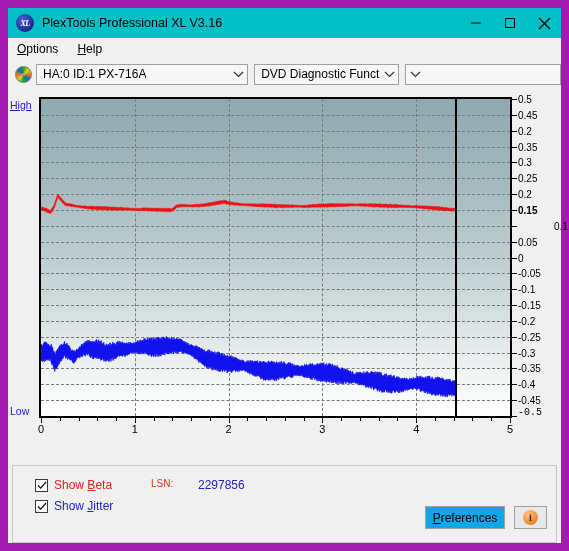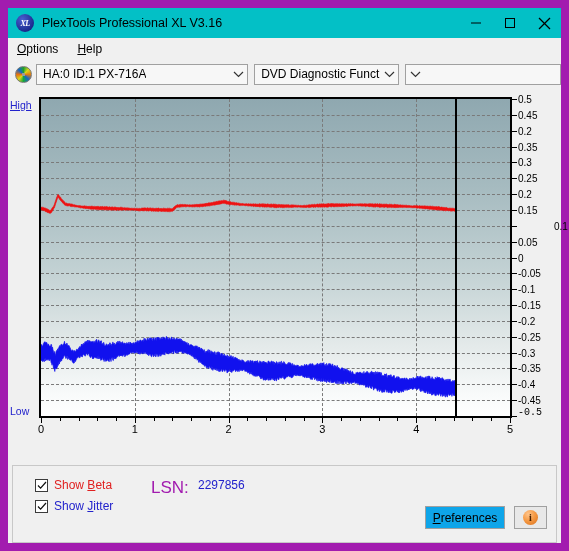--- a/index.html
+++ b/index.html
@@ -114,21 +114,21 @@
   #row-jitter{left:22px;top:33px;}
   .checkbox{
     width:13px;height:13px;box-sizing:border-box;
     border:1px solid #3b3b3b;background:#fff;margin-right:6px;
     display:flex;align-items:center;justify-content:center;flex:0 0 13px;
   }
   .checkbox svg{display:block;}
   .lbl-beta{color:#e02020;}
   .lbl-jitter{color:#2222cc;}
   .lbl-beta u,.lbl-jitter u{text-decoration:underline;}
-  #lsn-label{position:absolute;left:138px;top:12px;font-size:17px;color:#a21caf;}
+  #lsn-label{position:absolute;left:138px;top:12px;font-size:10px;color:#c2410c;}
   #lsn-value{position:absolute;left:185px;top:12px;font-size:12px;color:#2222cc;}
   #start-button{
     position:absolute;right:9px;top:8px;width:74px;height:21px;
     box-sizing:border-box;border:2px solid #0066cc;background:#e8e8e8;
     display:flex;align-items:center;justify-content:center;
     font-size:12px;color:#000;cursor:default;
   }
   #start-button .inner{
     width:66px;height:13px;border:1px dotted #555;box-sizing:border-box;
     display:flex;align-items:center;justify-content:center;
@@ -262,21 +262,21 @@
         <div class="ytick" style="top: 40.7px;">0.2</div>
         <div class="ytickmark" style="top: 40.7px;"></div>
         <div class="ytick" style="top: 56.55px;">0.35</div>
         <div class="ytickmark" style="top: 56.55px;"></div>
         <div class="ytick" style="top: 72.4px;">0.3</div>
         <div class="ytickmark" style="top: 72.4px;"></div>
         <div class="ytick" style="top: 88.25px;">0.25</div>
         <div class="ytickmark" style="top: 88.25px;"></div>
         <div class="ytick" style="top: 104.1px;">0.2</div>
         <div class="ytickmark" style="top: 104.1px;"></div>
-        <div class="ytick" style="top: 119.95px;">0.15</div>
+        <div class="ytick" style="top: 119.95px; font-weight: bold;">0.15</div>
         <div class="ytickmark" style="top: 119.95px;"></div>
         <div class="ytick" style="top: 135.8px; padding-left: 36px;">0.1</div>
         <div class="ytickmark" style="top: 135.8px;"></div>
         <div class="ytick" style="top: 151.65px;">0.05</div>
         <div class="ytickmark" style="top: 151.65px;"></div>
         <div class="ytick" style="top: 167.5px;">0</div>
         <div class="ytickmark" style="top: 167.5px;"></div>
         <div class="ytick" style="top: 183.35px;">-0.05</div>
         <div class="ytickmark" style="top: 183.35px;"></div>
         <div class="ytick" style="top: 199.2px;">-0.1</div>

